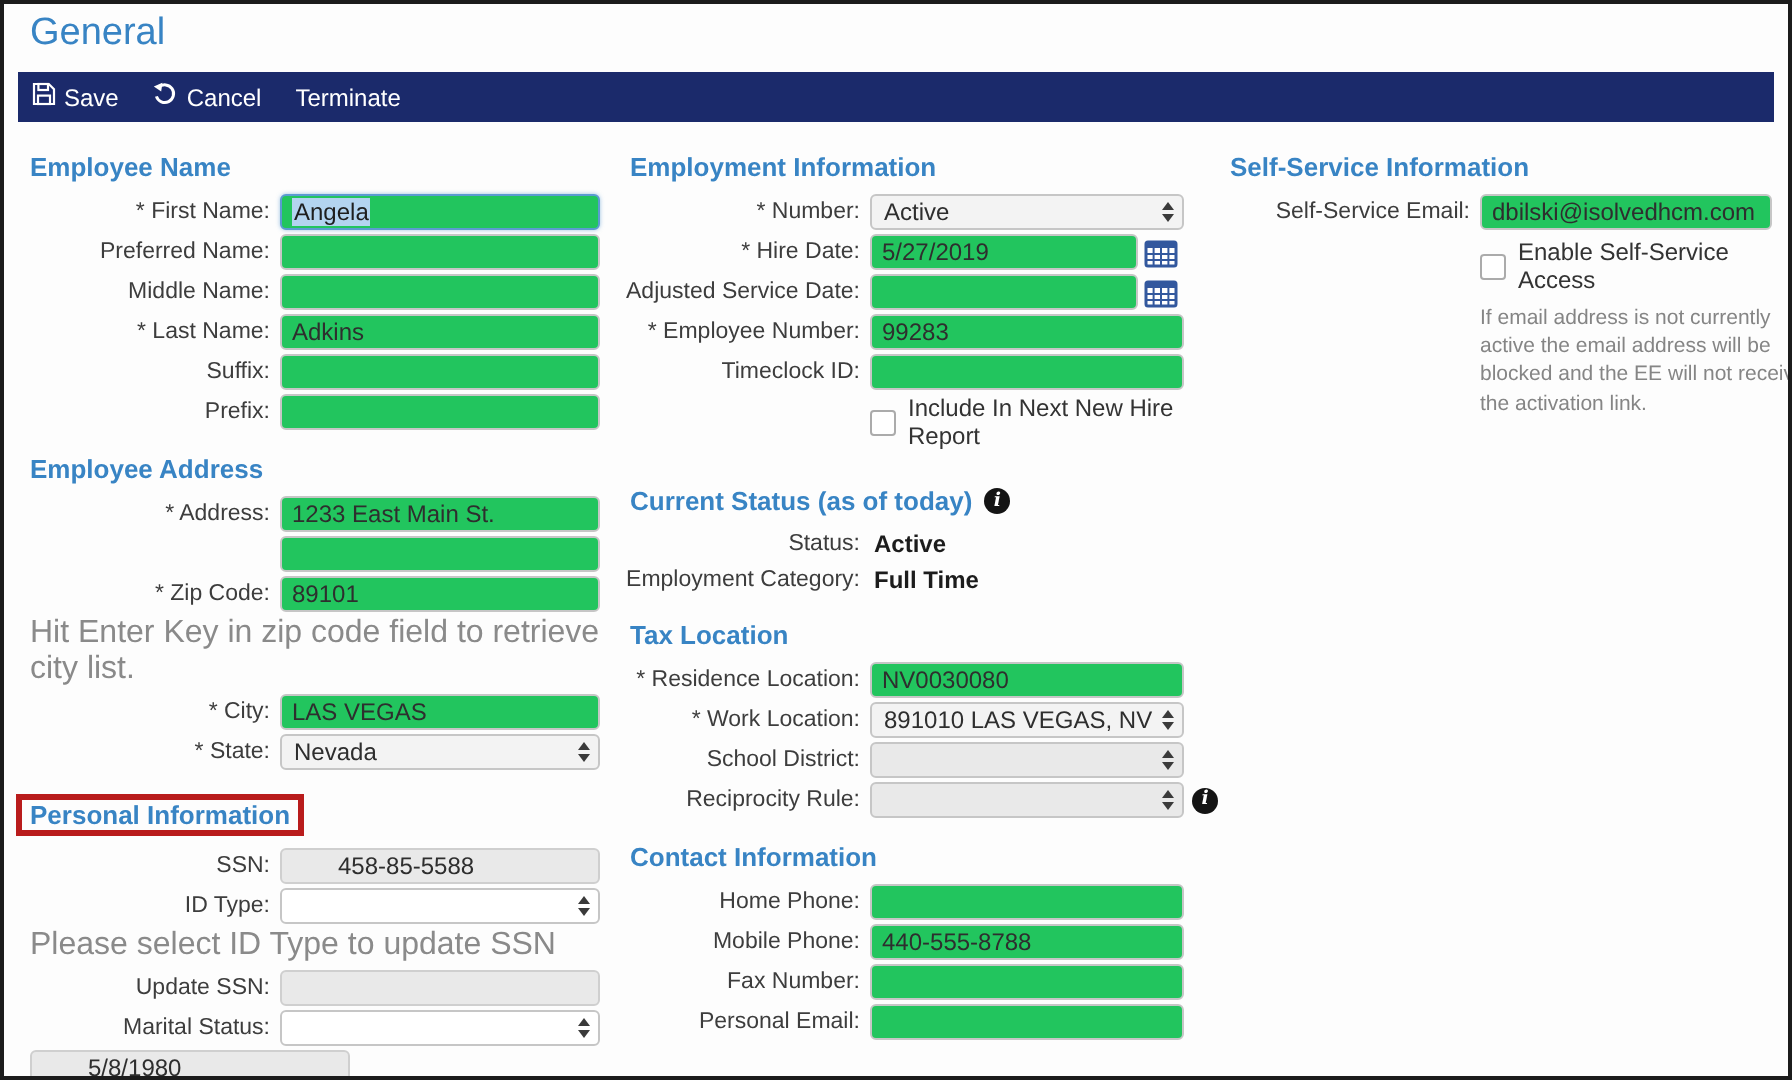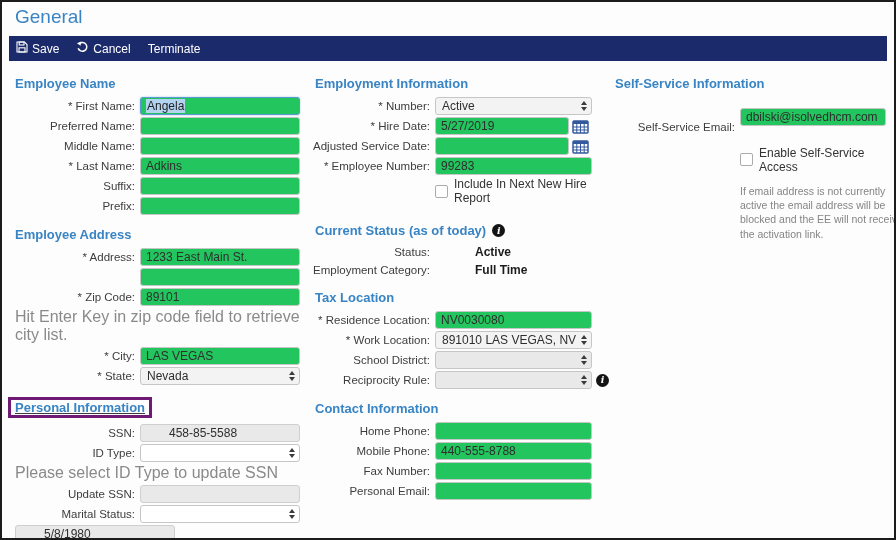--- a/index.html
+++ b/index.html
@@ -16,27 +16,27 @@
   }
   .tb-item{display:flex;align-items:center;gap:4px;cursor:pointer;}
   .content{display:flex;margin:15px 0 0 13px;align-items:flex-start;}
   .col{flex:none;}
   .col-left{width:300px;}
   .col-mid{width:300px;}
   .col-right{width:283px;}
   .h2row{display:flex;align-items:center;gap:6px;margin:12px 0 6px 0;}
   .section:first-child .h2row{margin-top:0;}
   .h2{margin:0;font-size:13px;font-weight:700;color:#3884c4;}
-  .red-box{display:inline-block;border:3px solid #701a75;padding:0 4px;margin-left:-7px;text-decoration:underline;}
+  .red-box{display:inline-block;border:3px solid #b91c1c;padding:0 4px;margin-left:-7px;}
   .row{display:flex;align-items:center;margin-bottom:2px;}
   .lbl{flex:none;display:flex;justify-content:flex-end;align-items:center;
        padding-right:5px;font-size:11.5px;color:#3d3d3d;white-space:nowrap;height:18px;}
   .col-left .lbl{width:125px;}
   .col-mid  .lbl{width:120px;}
-  .col-right .lbl{width:125px;margin-top:21px;}
+  .col-right .lbl{width:125px;}
   .inp{
     height:18px;border:1px solid #c6c6c6;border-radius:3px;background:#22c55e;
     padding:0 5px;font-size:12px;color:#2e2e2e;outline:none;
     font-family:"Liberation Sans","DejaVu Sans",sans-serif;
   }
   .col-left .inp{width:160px;}
   .col-mid  .inp{width:157px;}
   .col-right .inp{width:146px;}
   .col-mid .inp.w-date, .col-left .inp.w-date{width:134px;}
   .inp.disabled{background:#e9e9e9;border-color:#cfcfcf;padding-left:28px;}
@@ -55,21 +55,21 @@
   .spin .up{width:0;height:0;border-left:3.5px solid transparent;border-right:3.5px solid transparent;border-bottom:4px solid #3a3a3a;}
   .spin .dn{width:0;height:0;border-left:3.5px solid transparent;border-right:3.5px solid transparent;border-top:4px solid #3a3a3a;}
   .hint{font-size:16px;color:#8a8a8a;text-align:left;margin:1px 0 3px 0;}
   .col-left .hint{width:285px;}
   .cal-btn{flex:none;margin-left:3px;display:inline-flex;cursor:pointer;}
   .cal-blue{color:#33589e;}
   .cal-gray{color:#9a9a9a;}
   .checkbox{flex:none;width:13px;height:13px;border:1px solid #ababab;border-radius:2px;background:#fff;cursor:pointer;}
   .chk-label{margin-left:6px;font-size:12px;color:#333;}
   .ro-val{font-size:12px;font-weight:700;color:#1c1c1c;padding-left:2px;}
-  .row.ro{height:16px;margin-bottom:2px;gap:38px;}
+  .row.ro{height:16px;margin-bottom:2px;}
   .info{
     flex:none;width:13px;height:13px;border-radius:50%;background:#141414;color:#fff;
     display:inline-flex;align-items:center;justify-content:center;cursor:pointer;
   }
   .info em{font-family:"DejaVu Serif",serif;font-style:italic;font-weight:700;font-size:9.5px;line-height:1;}
   .note{margin:5px 0 0 125px;width:163px;font-size:10.5px;color:#858585;line-height:1.35;}
   .sec-current{margin-top:18px;}
 </style>
 </head>
 <body>
@@ -278,20 +278,24 @@
                   <line x1="1" y1="11" x2="16" y2="11"></line>
               </g>
             </svg>
           </span>
         </div>
         <div class="row">
           <span class="lbl">* Employee Number:</span>
           <input class="inp" value="99283" style="">
         </div>
         <div class="row">
+          <span class="lbl">Timeclock ID:</span>
+          <input class="inp" value="" style="">
+        </div>
+        <div class="row">
           <span class="lbl"></span>
           <span class="checkbox"></span>
           <span class="chk-label">Include In Next New Hire Report</span>
         </div>
       </div>
 
       <div class="section sec-current">
         <div class="h2row">
           <h2 class="h2">Current Status (as of today)</h2>
           <span class="info">

